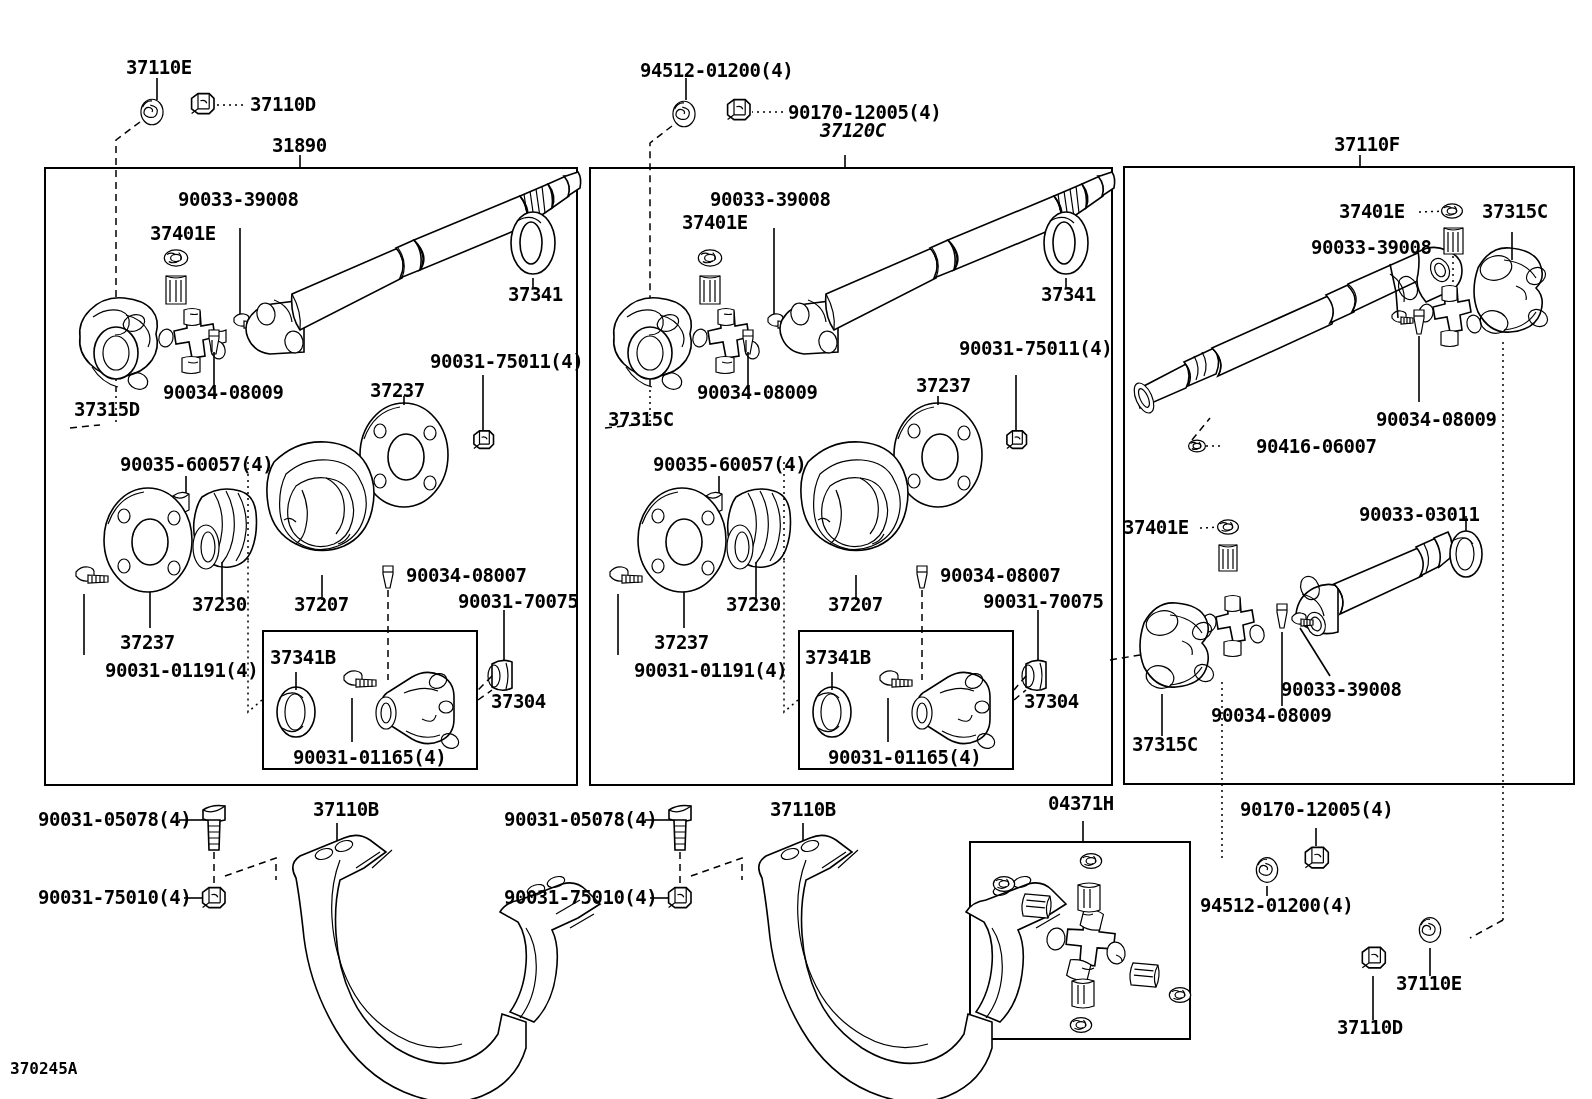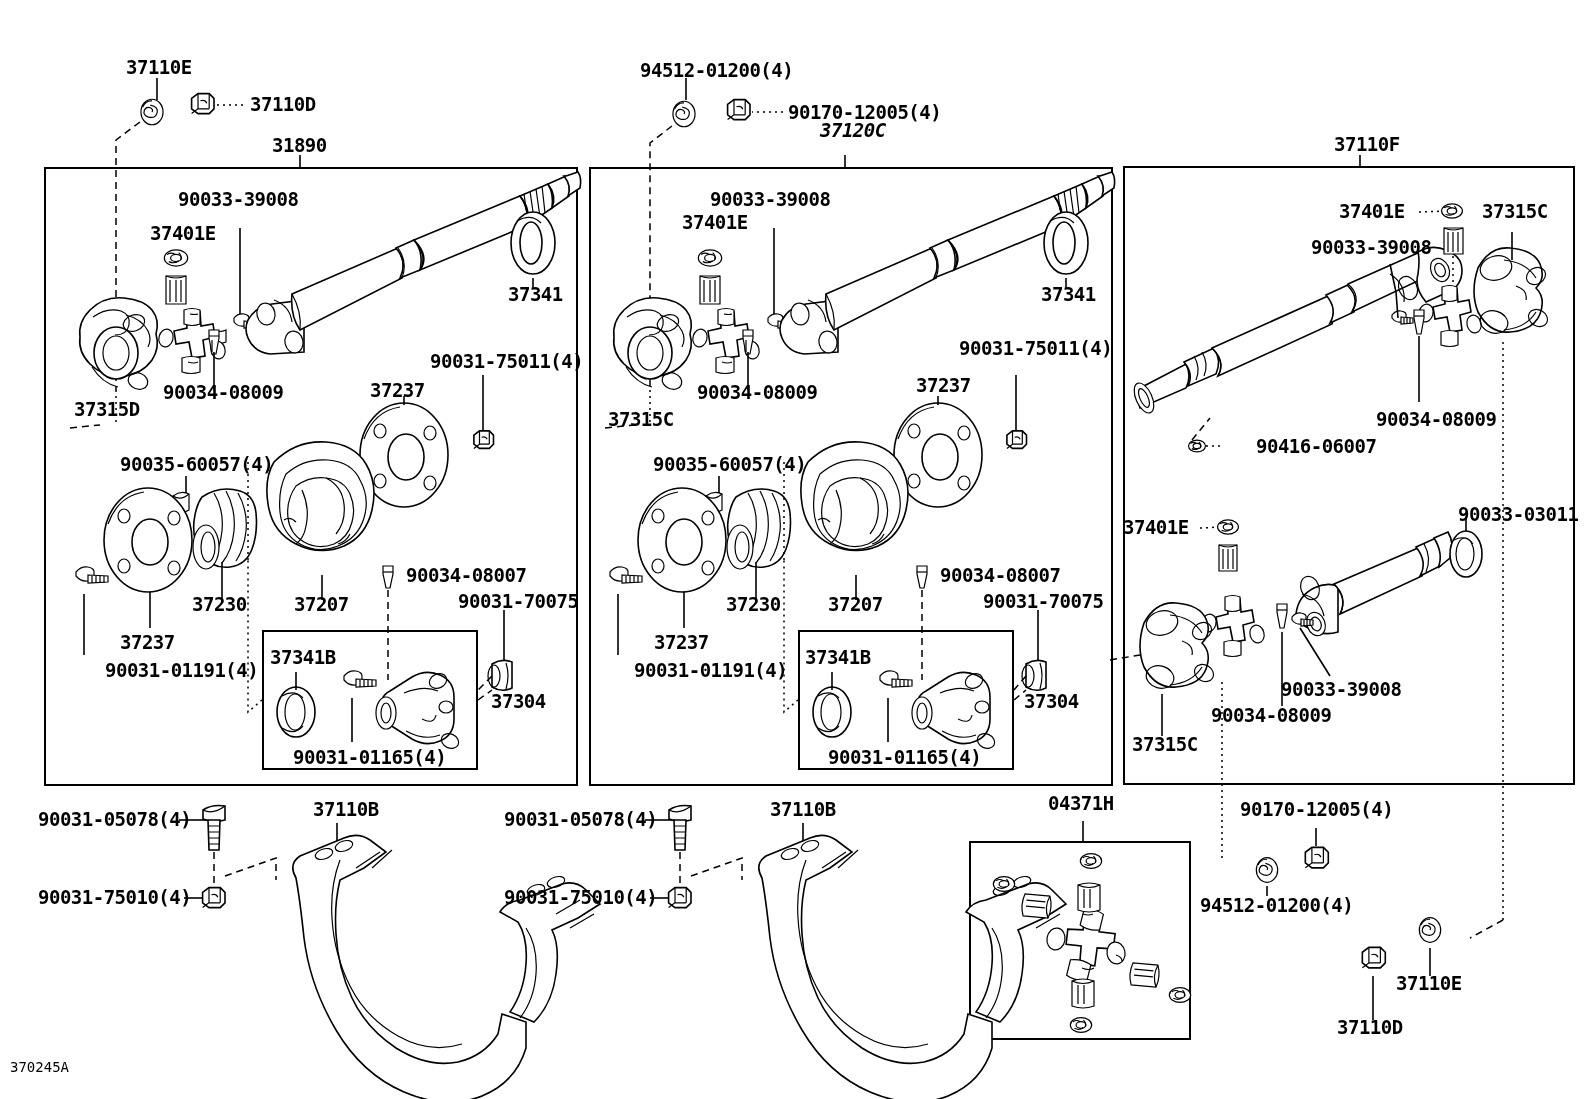--- a/index.html
+++ b/index.html
@@ -22,22 +22,22 @@
     font-size: 19px;
     font-weight: bold;
     color: #000000;
     white-space: nowrap;
     letter-spacing: -0.5px;
     line-height: 1;
   }
   .diagid {
     position: absolute;
     font-family: "DejaVu Sans Mono", "Liberation Mono", monospace;
-    font-size: 14px;
-    font-weight: normal;
+    font-size: 16px;
+    font-weight: bold;
     color: #000000;
     letter-spacing: 0px;
   }
   .panel {
     position: absolute;
     border: 2px solid #000000;
     box-sizing: border-box;
     background: transparent;
   }
   .subbox {
@@ -778,21 +778,21 @@
   <div class="lbl" style="left:805px; top:648px;">37341B</div>
   <div class="lbl" style="left:828px; top:748px;">90031-01165(4)</div>
 
   <div class="lbl" style="left:1314px; top:135px;margin-left:20px;">37110F</div>
   <div class="lbl" style="left:1339px; top:202px;">37401E</div>
   <div class="lbl" style="left:1482px; top:202px;">37315C</div>
   <div class="lbl" style="left:1311px; top:238px;">90033-39008</div>
   <div class="lbl" style="left:1376px; top:410px;">90034-08009</div>
   <div class="lbl" style="left:1256px; top:437px;">90416-06007</div>
   <div class="lbl" style="left:1123px; top:518px;">37401E</div>
-  <div class="lbl" style="left:1458px; top:505px;">90033-03011</div>
+  <div class="lbl" style="left:1359px; top:505px;">90033-03011</div>
   <div class="lbl" style="left:1281px; top:680px;">90033-39008</div>
   <div class="lbl" style="left:1211px; top:706px;">90034-08009</div>
   <div class="lbl" style="left:1132px; top:735px;">37315C</div>
 
   <div class="lbl" style="left:38px; top:810px;">90031-05078(4)</div>
   <div class="lbl" style="left:38px; top:888px;">90031-75010(4)</div>
   <div class="lbl" style="left:313px; top:800px;">37110B</div>
 
   <div class="lbl" style="left:504px; top:810px;">90031-05078(4)</div>
   <div class="lbl" style="left:504px; top:888px;">90031-75010(4)</div>

